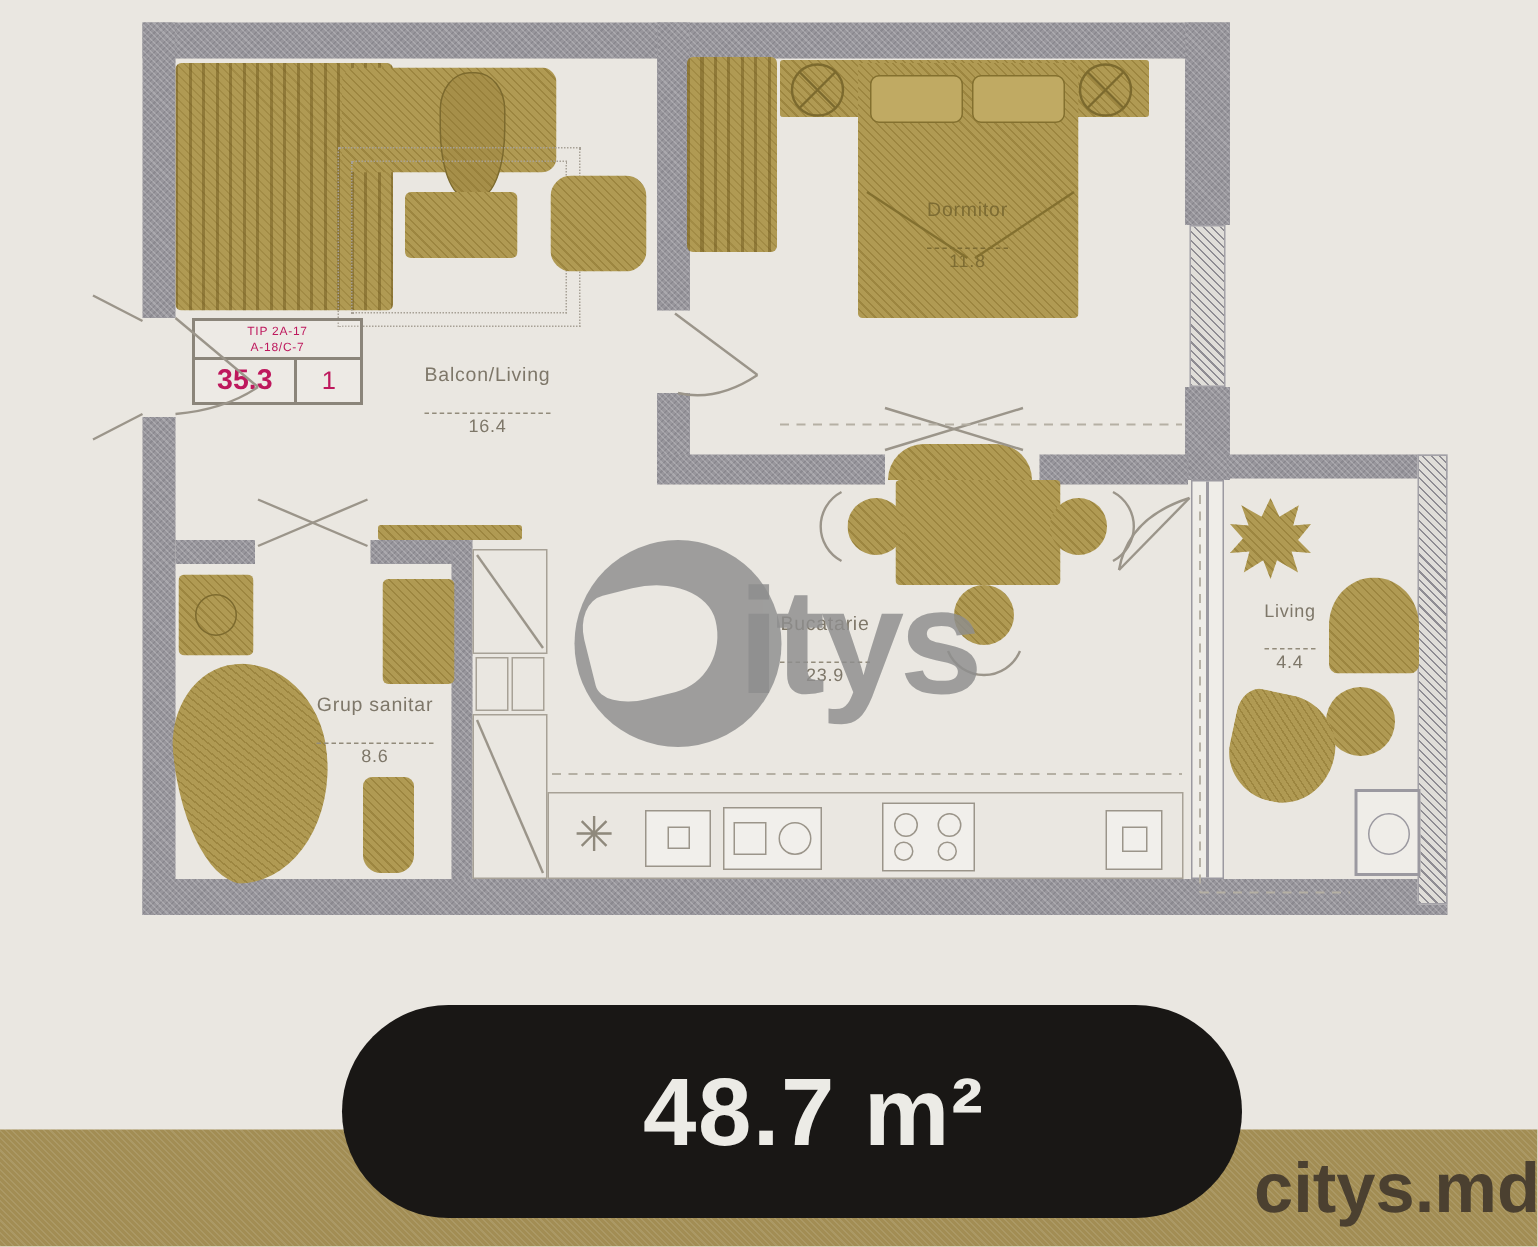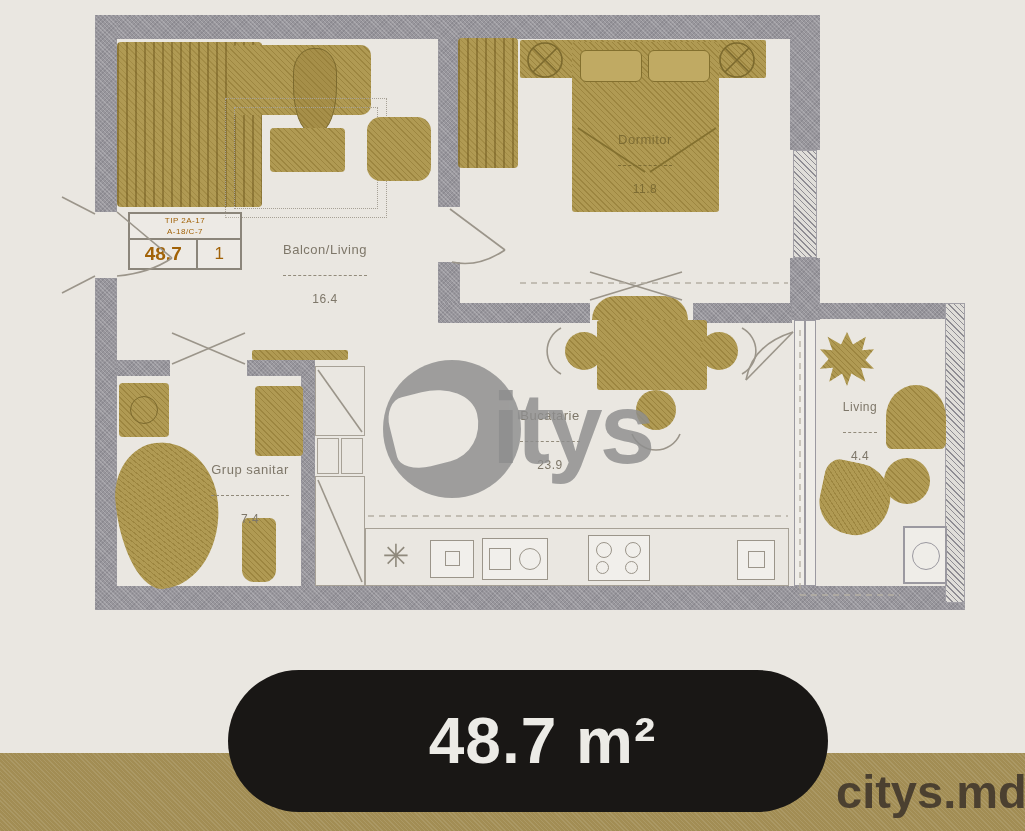--- a/index.html
+++ b/index.html
@@ -32,28 +32,28 @@
     background-image:
       repeating-linear-gradient(90deg, rgba(104,82,24,.45) 0 2px, transparent 2px 9px),
       repeating-linear-gradient(45deg, rgba(120,96,28,.25) 0 1px, transparent 1px 4px);
   }
   .outl { position:absolute; border:1.5px solid #a7a196; background:transparent; }
   .white-box { position:absolute; background:#efede8; border:1px solid #9b99a0; }
 
   
   .lbl { position:absolute; color:#7e7769; text-align:center; line-height:1.3; font-size:13px; letter-spacing:.5px; }
   .lbl .nm { display:inline-block; border-bottom:1px dashed #928b7b; padding-bottom:16px; }
-  .lbl .ar { display:block; font-size:12px; margin-top:16px; }
+  .lbl .ar { display:block; font-size:12px; margin-top:1px; }
   .lbl.on-furn { color:#7d6c33; }
   .lbl.on-furn .nm { border-bottom-color:#7d6c33; }
 
   
   .infobox {
     position:absolute; left:128px; top:212px; width:114px; height:58px;
-    border:2px solid #8b857a; color:#a16207; background:rgba(255,255,255,.15);
+    border:2px solid #8b857a; color:#be185d; background:rgba(255,255,255,.15);
   }
   .infobox .hdr { height:26px; border-bottom:2px solid #8b857a; font-size:8px;
     line-height:1.4; text-align:center; padding-top:1px; letter-spacing:.5px; }
   .infobox .row { display:flex; height:28px; }
   .infobox .cell-a { flex:1.6; font-size:19px; font-weight:bold; text-align:center; line-height:28px; }
   .infobox .cell-b { flex:1; border-left:2px solid #8b857a; font-size:17px; text-align:center; line-height:28px; }
 
   
   .wm-circle {
     position:absolute; left:383px; top:360px; width:138px; height:138px;
@@ -125,21 +125,21 @@
 <div class="furn plan-el" style="left:270px;top:128px;width:75px;height:44px"></div>
 <div class="furn plan-el" style="left:367px;top:117px;width:64px;height:64px;border-radius:14px"></div>
 <div class="furn ward plan-el" style="left:458px;top:38px;width:60px;height:130px"></div>
 
 <div class="infobox plan-el">
   <div class="hdr">
     <div>TIP 2A-17</div>
     <div>A-18/C-7</div>
   </div>
   <div class="row">
-    <div class="cell-a">48.7</div>
+    <div class="cell-a">35.3</div>
     <div class="cell-b">1</div>
   </div>
 </div>
 
 <div class="lbl plan-el" style="left:245px;top:242px;width:160px">
   <span class="nm">Balcon/Living</span>
   <span class="ar">16.4</span>
 </div>
 
 <div class="furn plan-el" style="left:520px;top:40px;width:246px;height:38px;border-radius:2px"></div>
@@ -181,21 +181,21 @@
 </div>
 
 <div class="furn plan-el" style="left:119px;top:383px;width:50px;height:54px">
   <div style="position:absolute;left:11px;top:13px;width:28px;height:28px;border:1.5px solid #7c6a2e;border-radius:50%"></div>
 </div>
 <div class="furn plan-el" style="left:117px;top:442px;width:102px;height:146px;border-radius:46% 54% 62% 38% / 38% 44% 56% 62%;transform:rotate(-6deg)"></div>
 <div class="furn plan-el" style="left:255px;top:386px;width:48px;height:70px"></div>
 <div class="furn plan-el" style="left:242px;top:518px;width:34px;height:64px;border-radius:6px 6px 12px 12px"></div>
 <div class="lbl plan-el" style="left:190px;top:462px;width:120px;z-index:3">
   <span class="nm">Grup sanitar</span>
-  <span class="ar">7.4</span>
+  <span class="ar">8.6</span>
 </div>
 
 <div class="furn plan-el" style="left:820px;top:332px;width:54px;height:54px;border-radius:0;clip-path:polygon(50% 0%,61% 23%,85% 9%,78% 34%,100% 32%,84% 52%,100% 68%,76% 66%,84% 92%,58% 77%,50% 100%,41% 77%,17% 92%,24% 66%,0% 68%,16% 50%,0% 32%,23% 34%,14% 9%,39% 23%)"></div>
 <div class="furn plan-el" style="left:886px;top:385px;width:60px;height:64px;border-radius:50% 50% 10% 10%"></div>
 <div class="furn circ plan-el" style="left:884px;top:458px;width:46px;height:46px"></div>
 <div class="furn plan-el" style="left:820px;top:463px;width:70px;height:72px;border-radius:24% 62% 58% 58% / 30% 58% 62% 55%;transform:rotate(12deg)"></div>
 <div class="white-box plan-el" style="left:903px;top:526px;width:44px;height:58px;border-width:2px">
   <div style="position:absolute;left:7px;top:14px;width:28px;height:28px;border:1.5px solid #9b99a0;border-radius:50%"></div>
 </div>
 <div class="lbl plan-el" style="left:820px;top:400px;width:80px;z-index:3;font-size:12px">

